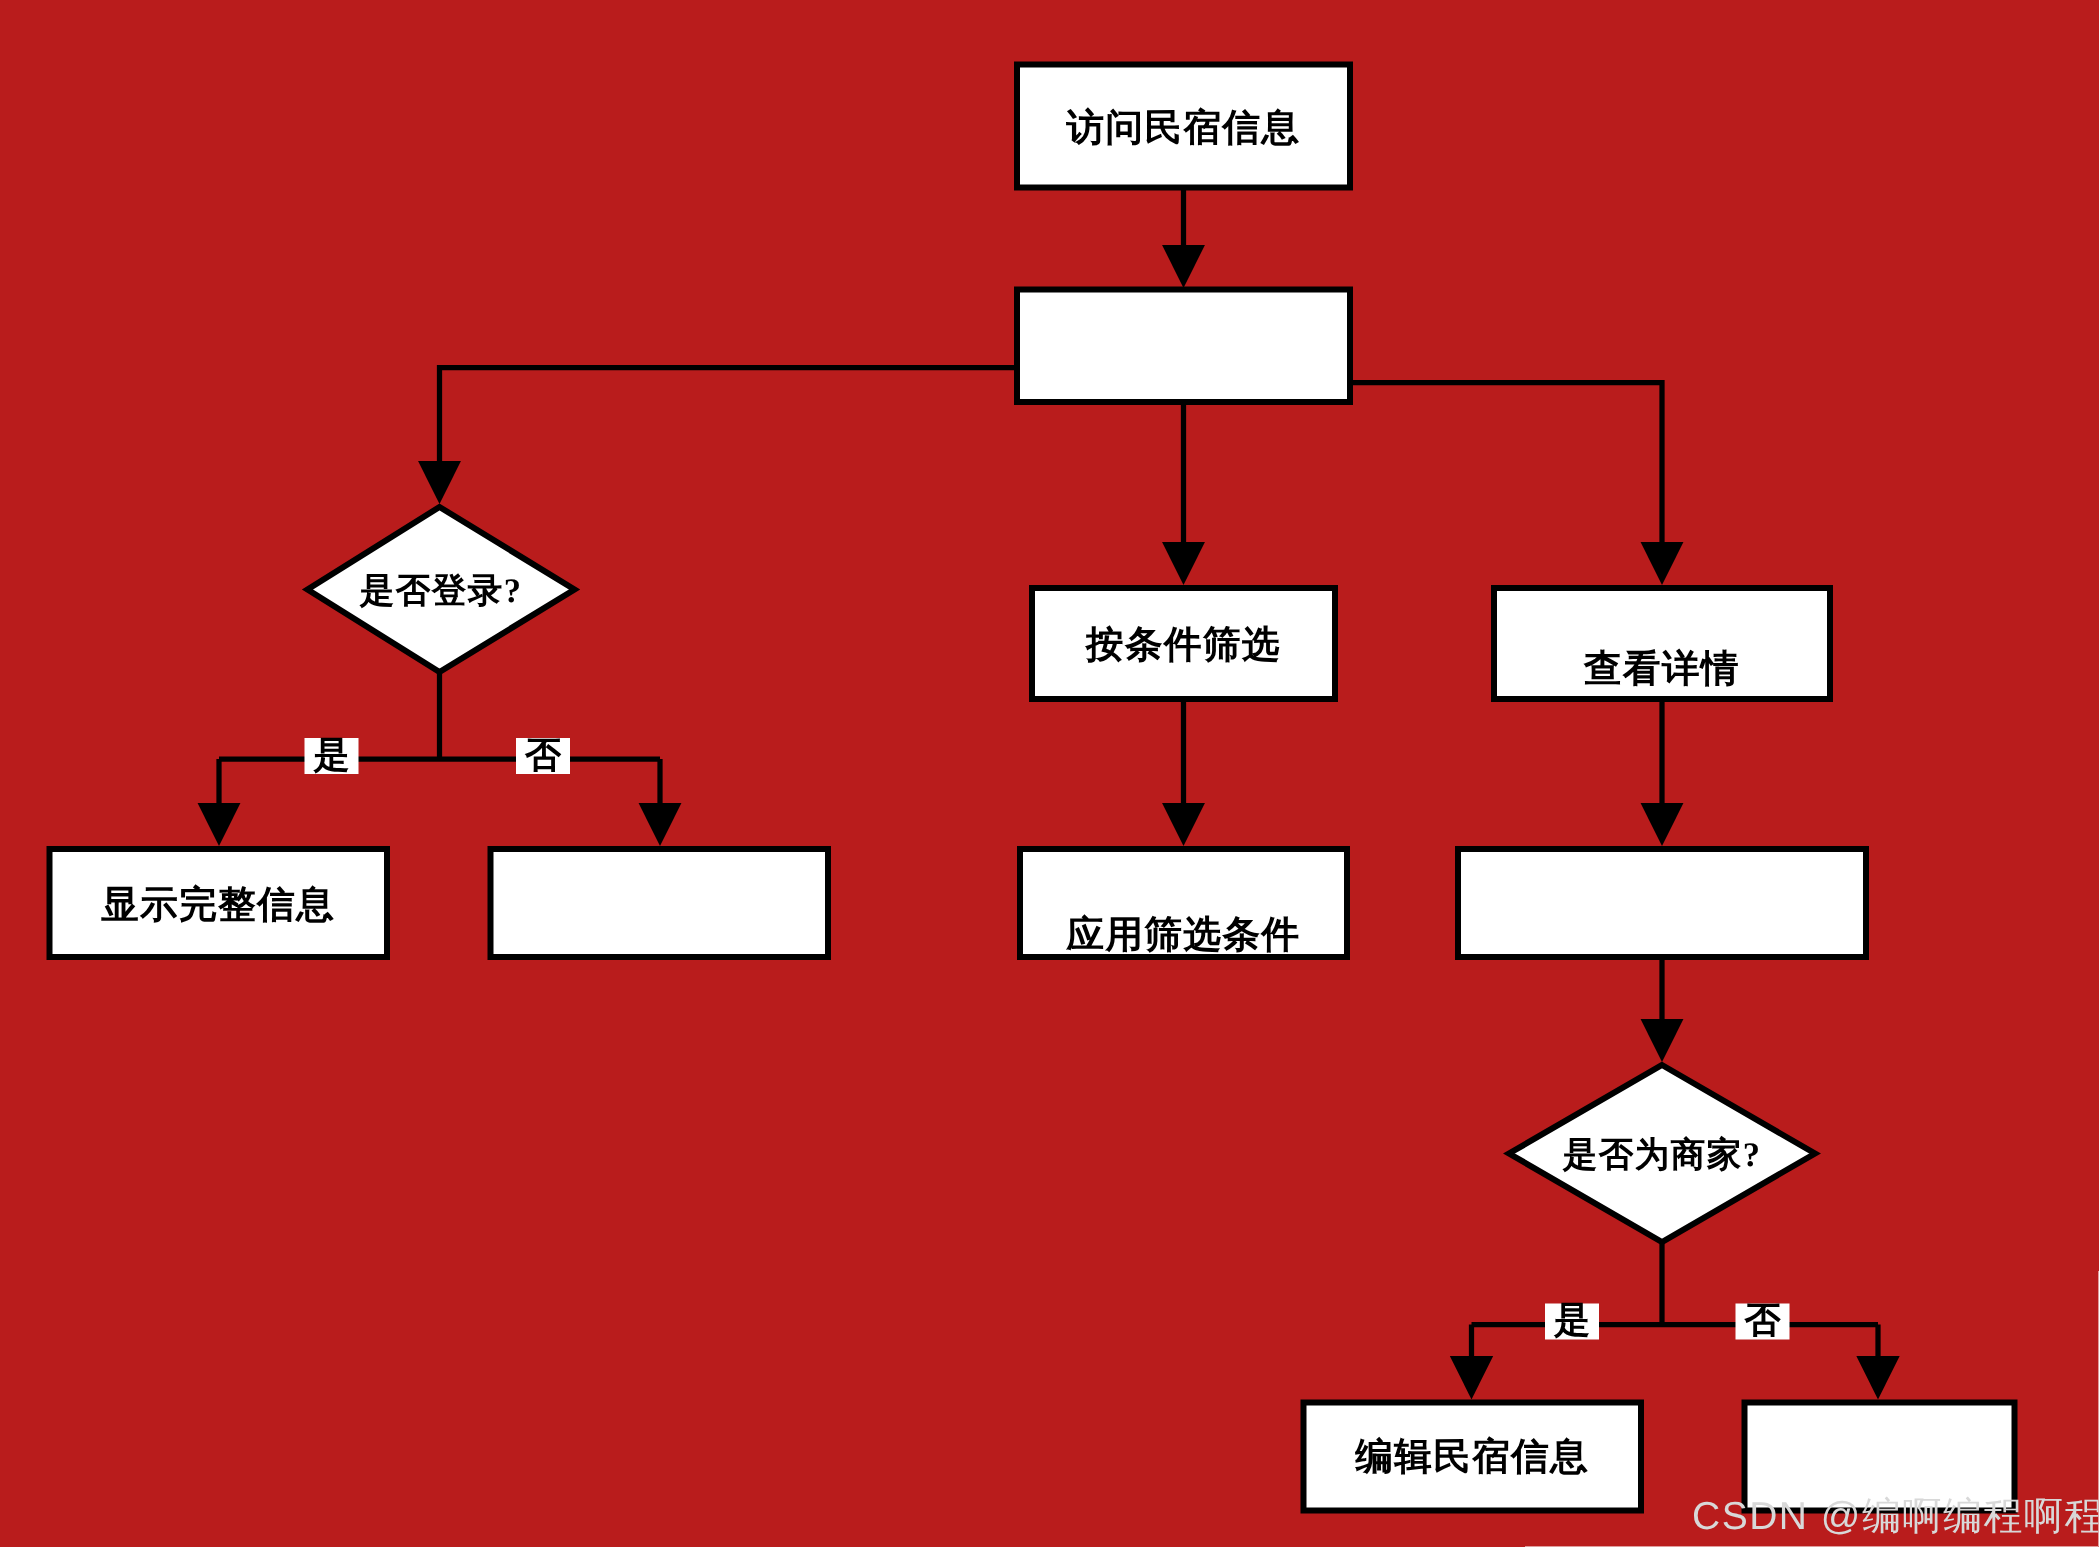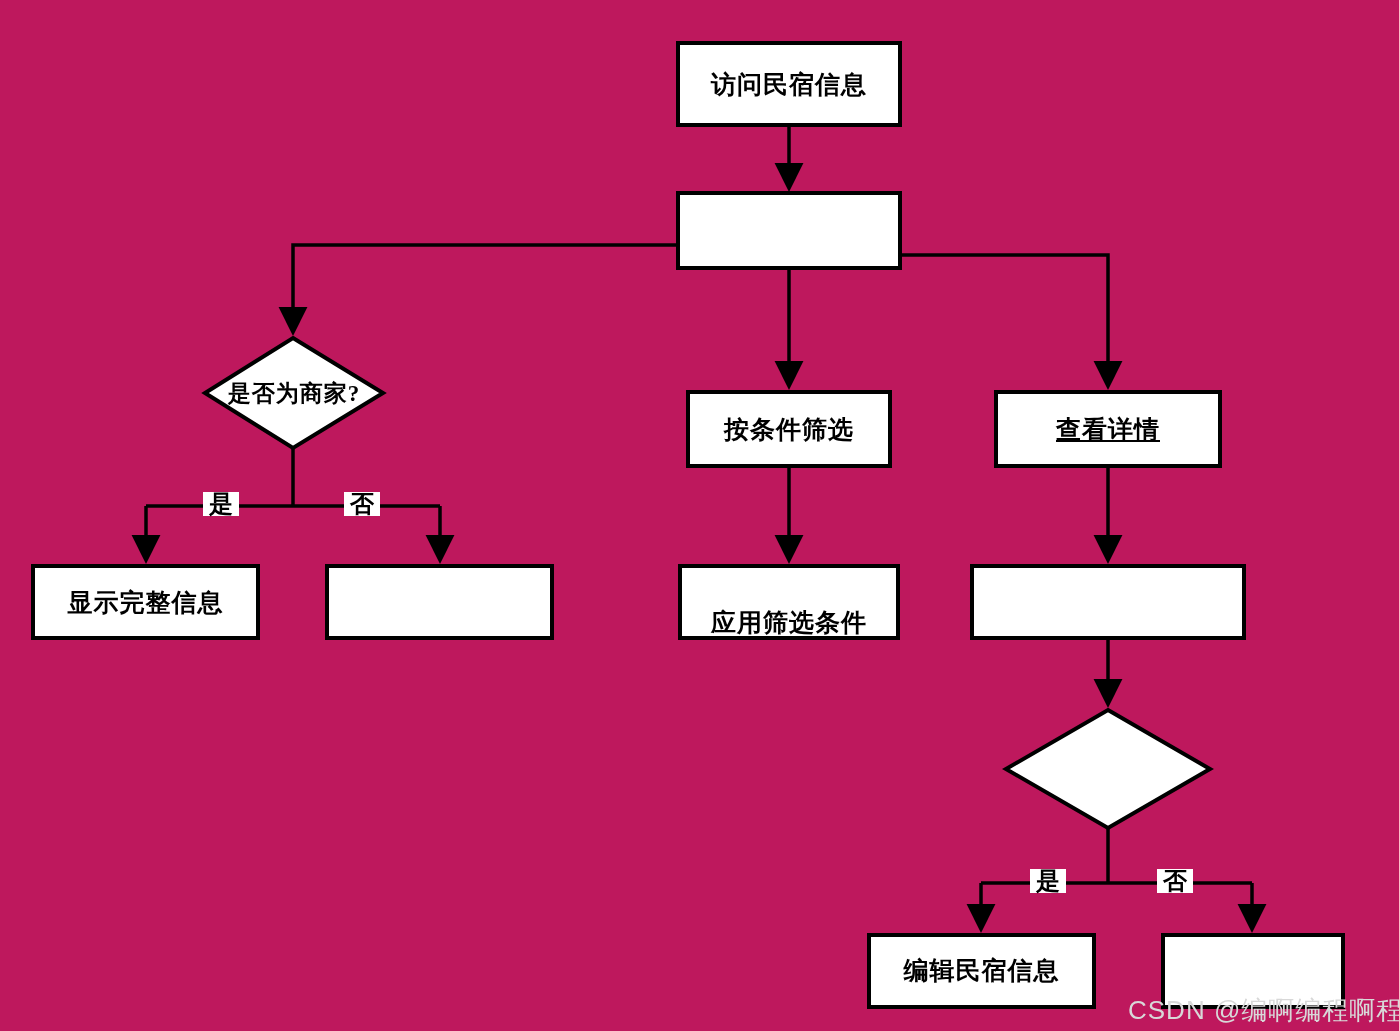--- a/index.html
+++ b/index.html
@@ -7,21 +7,21 @@
     padding: 0;
     background: #ffffff;
   }
   body {
     font-family: "Liberation Serif", "DejaVu Serif", serif;
   }
   #canvas {
     position: relative;
     width: 1399px;
     height: 1031px;
-    background: #be185d;
+    background: #b91c1c;
     overflow: hidden;
   }
   #flow-svg {
     position: absolute;
     left: 0;
     top: 0;
     width: 1399px;
     height: 1031px;
   }
   .node-label {
@@ -125,32 +125,33 @@
 
       <polygon points="293,338 383,393 293,448 205,393"></polygon>
 
       <polygon points="1108,710 1210,769 1108,828 1006,769"></polygon>
     </g>
   </svg>
 
   <div class="node-label" style="left:678px; top:43px; width:222px; height:82px;">访问民宿信息</div>
 
 
-  <div class="node-label" style="left:205px; top:338px; width:178px; height:110px; font-size:23px;">是否为商家?</div>
+  <div class="node-label" style="left:205px; top:338px; width:178px; height:110px; font-size:23px;">是否登录?</div>
 
   <div class="node-label" style="left:33px; top:566px; width:225px; height:72px;">显示完整信息</div>
 
 
   <div class="node-label" style="left:688px; top:392px; width:202px; height:74px;font-family:Liberation Serif, serif;">按条件筛选</div>
 
   <div class="node-label" style="left:680px; top:586px; width:218px; height:72px;">应用筛选条件</div>
 
-  <div class="node-label" style="left:996px; top:392px; width:224px; height:74px;text-decoration:underline;">查看详情</div>
+  <div class="node-label" style="left:996px; top:408px; width:224px; height:74px;">查看详情</div>
 
 
+  <div class="node-label" style="left:1006px; top:710px; width:204px; height:118px; font-size:23px;">是否为商家?</div>
 
   <div class="node-label" style="left:869px; top:934px; width:225px; height:72px;">编辑民宿信息</div>
 
 
   <div class="edge-label" style="left:203px; top:492px;">是</div>
   <div class="edge-label" style="left:344px; top:492px;">否</div>
   <div class="edge-label" style="left:1030px; top:869px;">是</div>
   <div class="edge-label" style="left:1157px; top:869px;">否</div>
 
   <div class="watermark" style="left:1128px; top:993px;">CSDN @编啊编程啊程</div>

